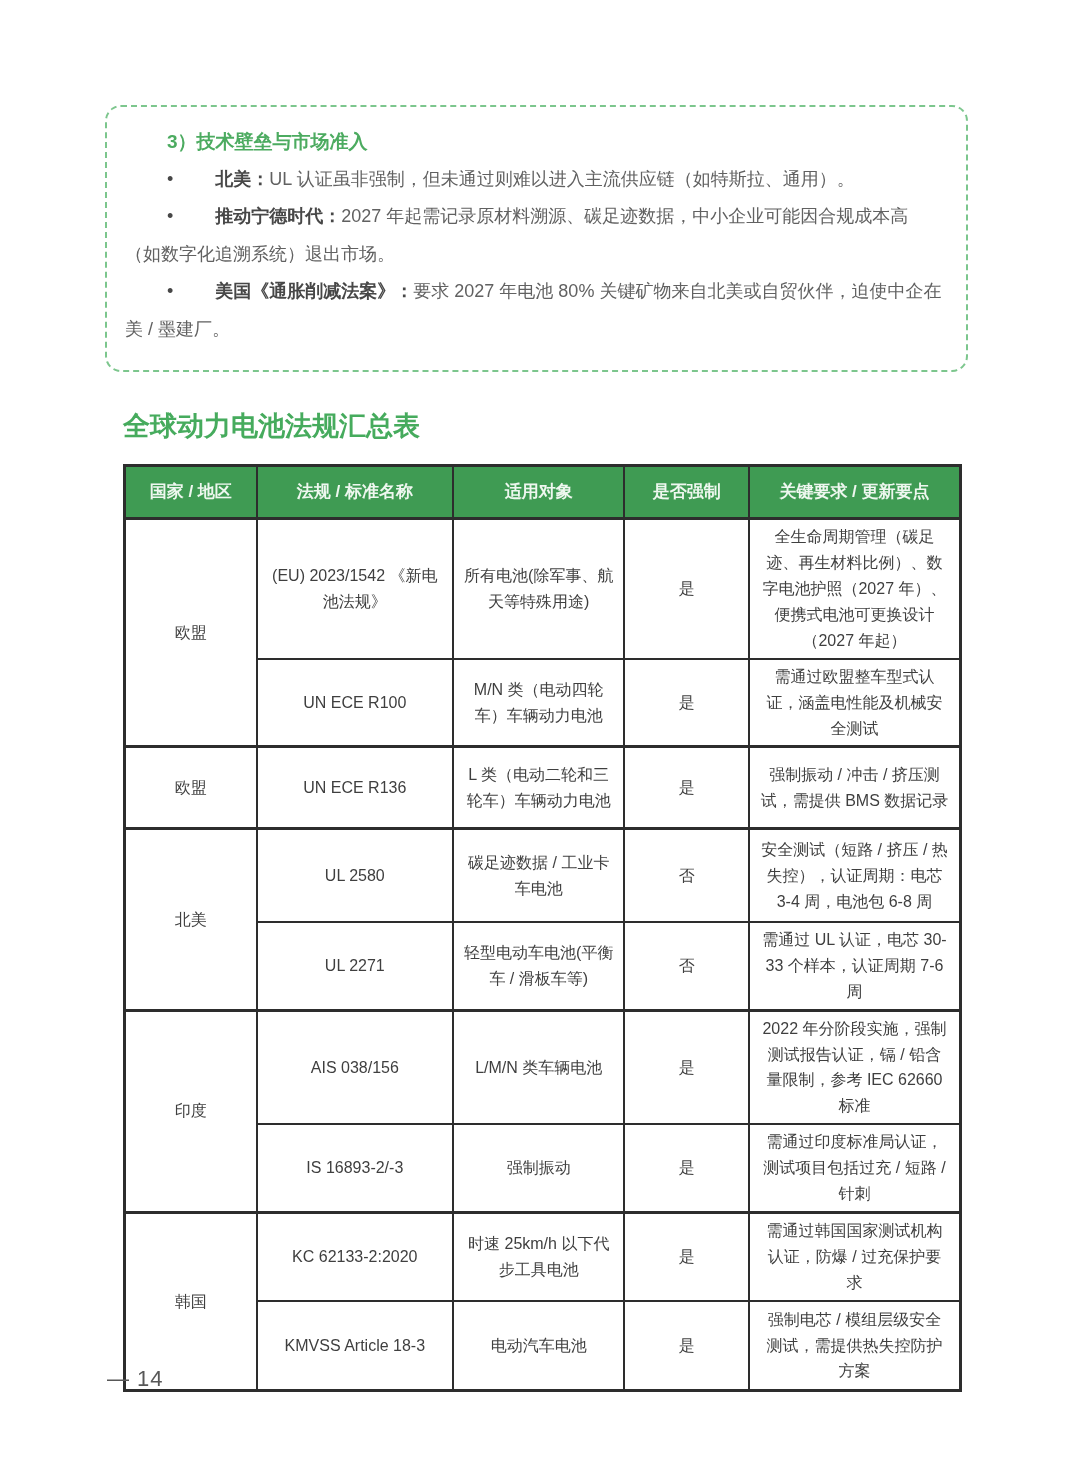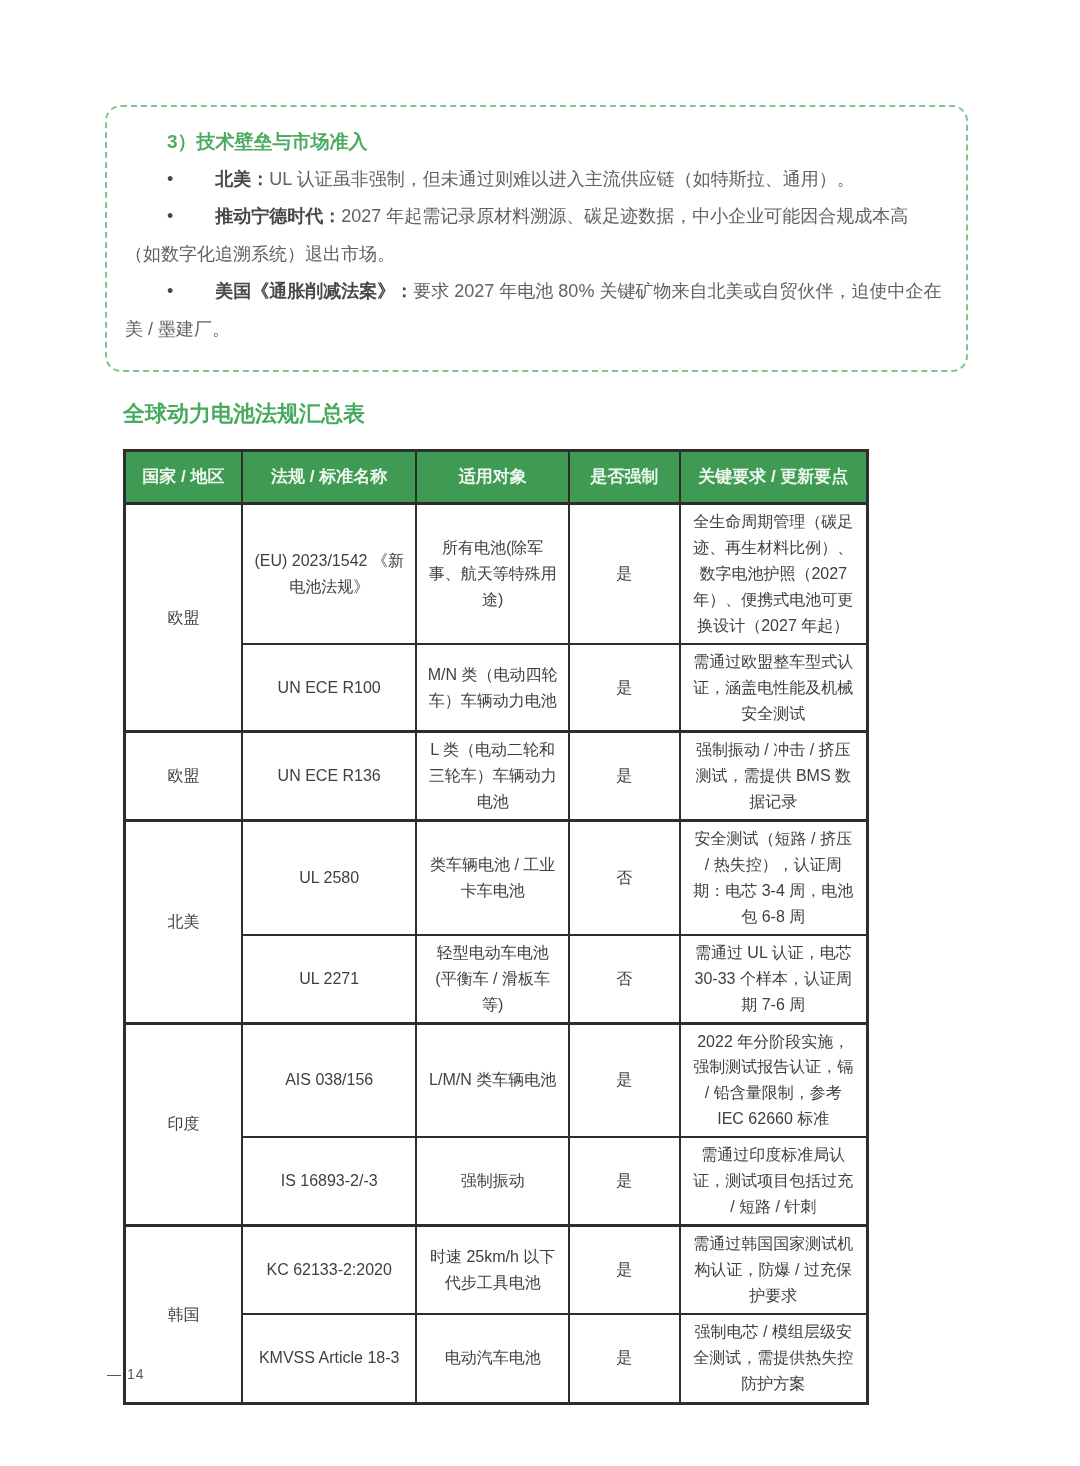--- a/index.html
+++ b/index.html
@@ -33,31 +33,31 @@
     font-size: 18px;
     color: #616161;
     line-height: 2.08;
     text-indent: 42px;
   }
   .callout p.bullet .marker { margin-right: 6px; color: #474747; }
   .callout p.bullet .b-label { font-weight: bold; color: #474747; margin-left: 36px; }
 
   
   .table-title {
-    margin: 27px 0 20px 18px;
+    margin: 36px 0 20px 18px;
     color: #46ab5d;
-    font-size: 22px;
+    font-size: 27px;
     font-weight: bold;
   }
 
   
   table.regs {
     border-collapse: collapse;
     table-layout: fixed;
-    width: 746px;
+    width: 839px;
     margin-left: 18px;
     background: #ffffff;
   }
   table.regs th, table.regs td {
     border: 2px solid #2d2d2d;
     text-align: center;
     vertical-align: middle;
     padding: 4px 10px;
     font-size: 16px;
     line-height: 1.62;
@@ -82,21 +82,21 @@
   tbody tr:nth-child(6) { height: 84px; }
   tbody tr:nth-child(7) { height: 88px; }
   tbody tr:nth-child(8) { height: 87px; }
   tbody tr:nth-child(9) { height: 90px; }
   td.region { font-size: 16px; }
 
   
   .page-num {
     position: absolute;
     left: 107px; top: 1366px;
-    font-size: 14px;
+    font-size: 22px;
     color: #585858;
     letter-spacing: 1px;
   }
 </style>
 </head>
 <body>
 
 <div class="page">
 
   <div class="callout">
@@ -142,21 +142,21 @@
       <tr class="group-start">
         <td class="region">欧盟</td>
         <td>UN ECE R136</td>
         <td>L 类（电动二轮和三轮车）车辆动力电池</td>
         <td>是</td>
         <td>强制振动 / 冲击 / 挤压测试，需提供 BMS 数据记录</td>
       </tr>
       <tr class="group-start">
         <td class="region" rowspan="2">北美</td>
         <td>UL 2580</td>
-        <td>类车辆电池 / 工业卡车电池</td>
+        <td>碳足迹数据 / 工业卡车电池</td>
         <td>否</td>
         <td>安全测试（短路 / 挤压 / 热失控），认证周期：电芯 3-4 周，电池包 6-8 周</td>
       </tr>
       <tr>
         <td>UL 2271</td>
         <td>轻型电动车电池(平衡车 / 滑板车等)</td>
         <td>否</td>
         <td>需通过 UL 认证，电芯 30-33 个样本，认证周期 7-6 周</td>
       </tr>
       <tr class="group-start">

